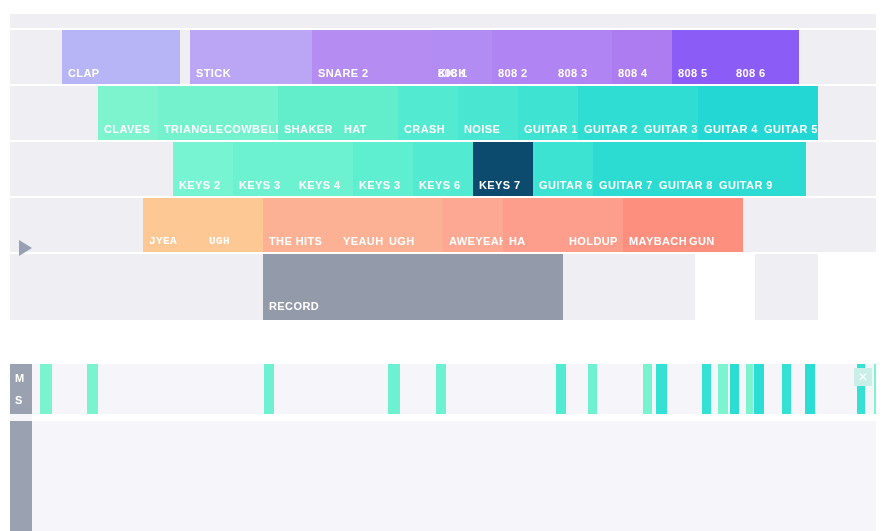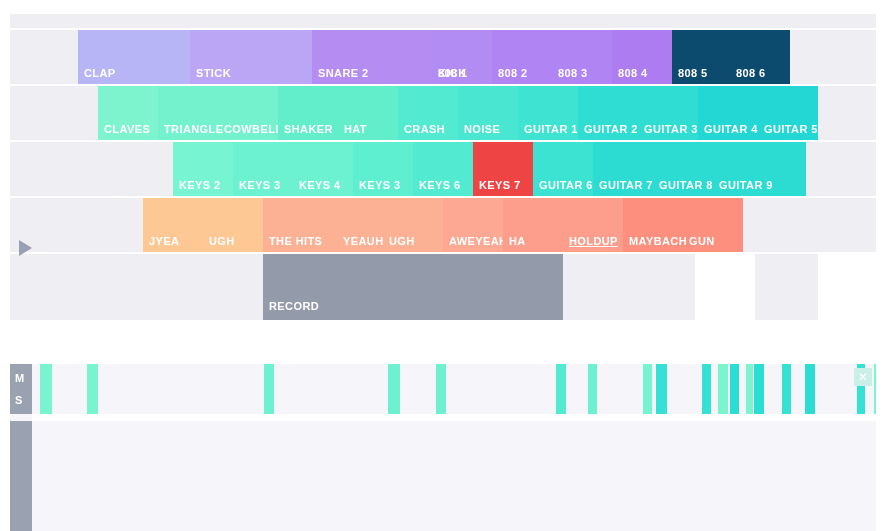--- a/index.html
+++ b/index.html
@@ -104,41 +104,41 @@
 </head>
 <body>
 
 <div id="app">
 
   <div id="arrangement">
 
     <div class="track-row r0"></div>
 
     <div class="track-row r1">
-        <div class="clip" style="left: 68px; width: 118px; background: rgb(184, 181, 247);">
+        <div class="clip" style="left: 52px; width: 118px; background: rgb(184, 181, 247);">
           <span class="clip-label">CLAP</span>
         </div>
         <div class="clip" style="left: 180px; width: 145px; background: rgb(187, 166, 245);">
           <span class="clip-label">STICK</span>
         </div>
         <div class="clip" style="left: 302px; width: 120px; background: rgb(180, 140, 242);">
           <span class="clip-label">SNARE 2</span>
         </div>
         <div class="clip" style="left: 422px; width: 60px; background: rgb(178, 140, 243);">
           <span class="clip-label">KICK</span>
           <span class="clip-label" style="left: 6px;">808 1</span>
         </div>
         <div class="clip" style="left: 482px; width: 120px; background: rgb(176, 132, 242);">
           <span class="clip-label">808 2</span>
           <span class="clip-label" style="left: 66px;">808 3</span>
         </div>
         <div class="clip" style="left: 602px; width: 60px; background: rgb(173, 124, 240);">
           <span class="clip-label">808 4</span>
         </div>
-        <div class="clip" style="left: 662px; width: 118px; background: #0c4a6e;">
+        <div class="clip" style="left: 662px; width: 127px; background: #8b5cf6;">
           <span class="clip-label">808 5</span>
           <span class="clip-label" style="left: 64px;">808 6</span>
         </div>
       </div>
     <div class="track-row r2">
         <div class="clip" style="left: 88px; width: 60px; background: rgb(125, 244, 206);">
           <span class="clip-label">CLAVES</span>
         </div>
         <div class="clip" style="left: 148px; width: 120px; background: rgb(116, 242, 205);">
           <span class="clip-label">TRIANGLE</span>
@@ -173,48 +173,48 @@
         <div class="clip" style="left: 223px; width: 120px; background: rgb(109, 242, 209);">
           <span class="clip-label">KEYS 3</span>
           <span class="clip-label" style="left: 66px;">KEYS 4</span>
         </div>
         <div class="clip" style="left: 343px; width: 60px; background: rgb(94, 238, 208);">
           <span class="clip-label">KEYS 3</span>
         </div>
         <div class="clip" style="left: 403px; width: 60px; background: rgb(82, 234, 208);">
           <span class="clip-label">KEYS 6</span>
         </div>
-        <div class="clip" style="left: 463px; width: 60px; background: #ef4444;">
+        <div class="clip" style="left: 463px; width: 60px; background: #0c4a6e;">
           <span class="clip-label">KEYS 7</span>
         </div>
         <div class="clip" style="left: 523px; width: 60px; background: rgb(60, 227, 210);">
           <span class="clip-label">GUITAR 6</span>
         </div>
         <div class="clip" style="left: 583px; width: 213px; background: rgb(44, 220, 211);">
           <span class="clip-label">GUITAR 7</span>
           <span class="clip-label" style="left: 66px;">GUITAR 8</span>
           <span class="clip-label" style="left: 126px;">GUITAR 9</span>
         </div>
       </div>
     <div class="track-row r4">
-        <div class="clip" style="left: 133px; width: 120px; background: rgb(253, 200, 148);">
+        <div class="clip" style="left: 133px; width: 120px; background: rgb(253, 200, 148); font-family: Liberation Mono, monospace;">
           <span class="clip-label">JYEA</span>
           <span class="clip-label" style="left: 66px;">UGH</span>
         </div>
         <div class="clip" style="left: 253px; width: 180px; background: rgb(252, 177, 149);">
           <span class="clip-label">THE HITS</span>
           <span class="clip-label" style="left: 80px;">YEAUH</span>
           <span class="clip-label" style="left: 126px;">UGH</span>
         </div>
         <div class="clip" style="left: 433px; width: 60px; background: rgb(253, 168, 146);">
           <span class="clip-label">AWEYEAH</span>
         </div>
         <div class="clip" style="left: 493px; width: 120px; background: rgb(253, 158, 140);">
           <span class="clip-label">HA</span>
-          <span class="clip-label" style="left: 66px; text-decoration: underline;">HOLDUP</span>
+          <span class="clip-label" style="left: 66px;">HOLDUP</span>
         </div>
         <div class="clip" style="left: 613px; width: 120px; background: rgb(253, 143, 126);">
           <span class="clip-label">MAYBACH</span>
           <span class="clip-label" style="left: 66px;">GUN</span>
         </div>
       </div>
     <div class="track-row r5">
         <div class="blank-block" style="left: 685px; width: 60px; background: rgb(255, 255, 255);"></div>
         <div class="blank-block" style="left: 745px; width: 63px; background: rgb(238, 238, 243);"></div>
         <div class="blank-block" style="left: 808px; width: 58px; background: rgb(255, 255, 255);"></div>

